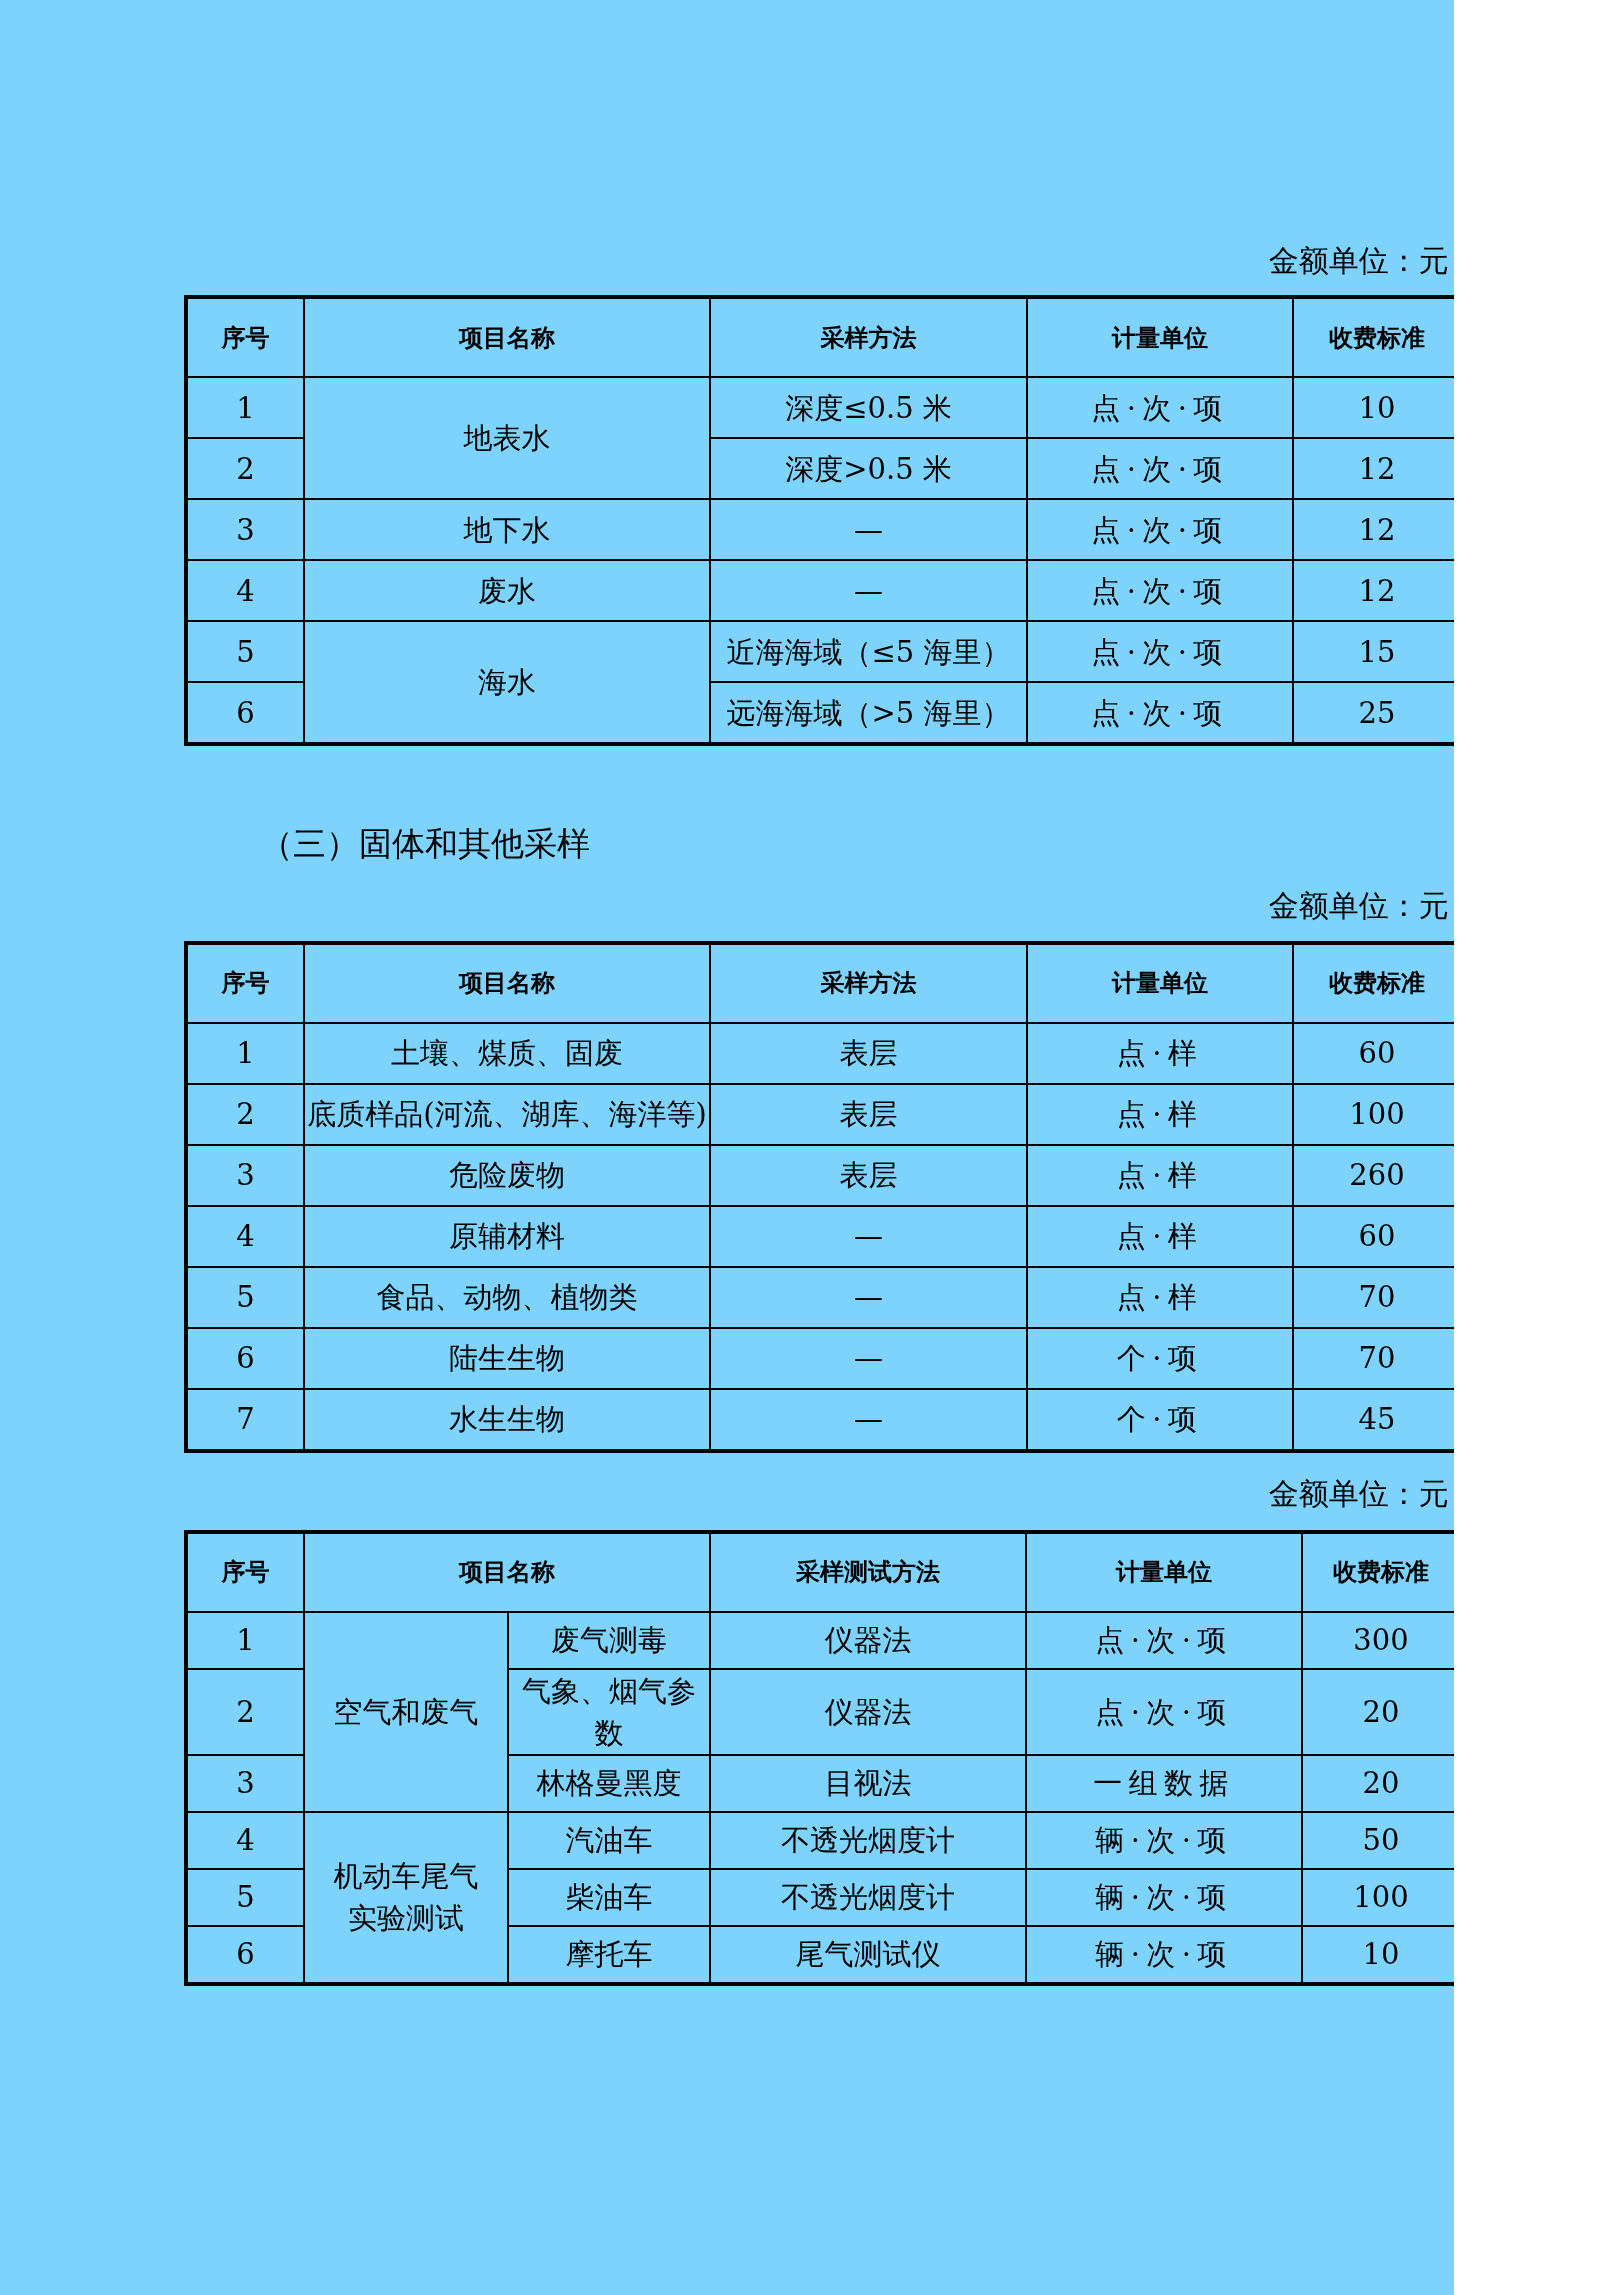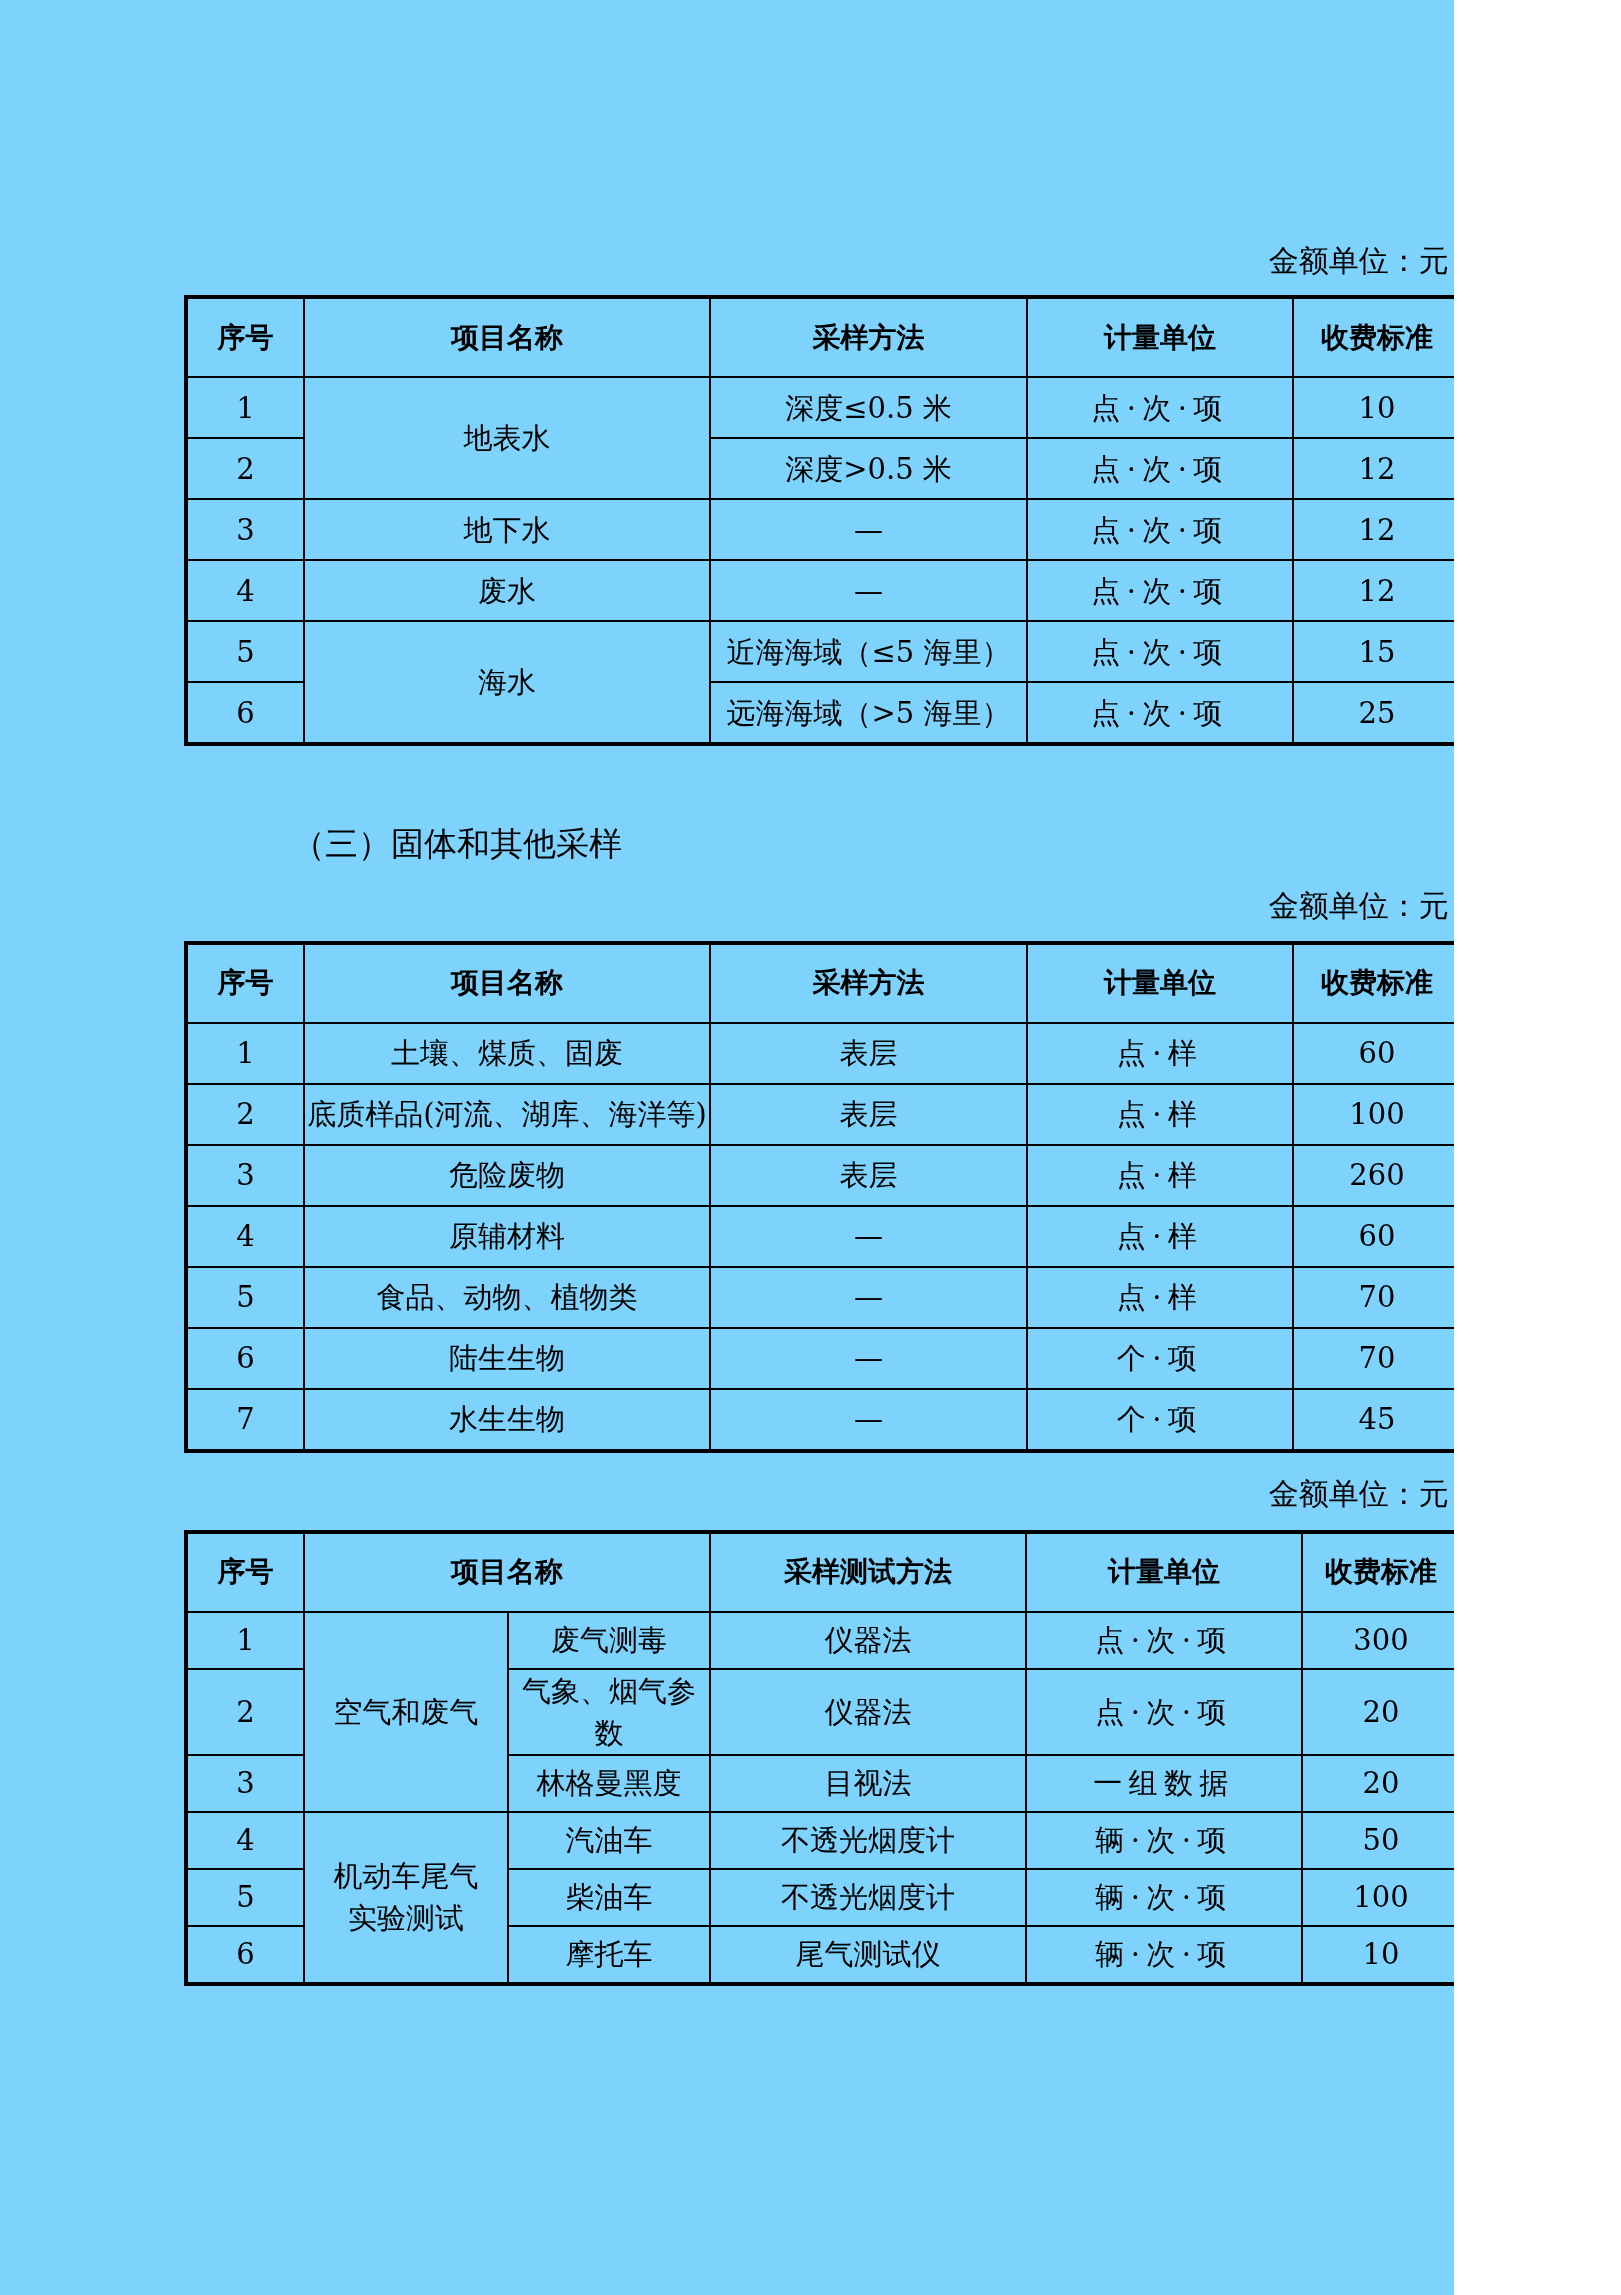--- a/index.html
+++ b/index.html
@@ -16,21 +16,21 @@
   .unit-label {
     font-size:30px; line-height:41px;
     text-align:right; padding-right:11.2px;
     font-family:"DejaVu Serif","Liberation Serif",serif;
   }
   .unit-label.first { margin-top:240px; }
   .unit-label.mid   { margin-top:20.4px; }
 
   .section-title {
     font-size:33px; line-height:41px;
-    margin-left:108px;
+    margin-left:76px;
     font-family:"DejaVu Serif","Liberation Serif",serif;
   }
   .section-title.s3 { margin-top:77px; }
   .section-title.s4 { margin-top:66px; }
 
   table.fee-table {
     border-collapse:collapse;
     table-layout:fixed;
     width:1276px;
     margin-top:15.3px;
@@ -40,21 +40,21 @@
   .fee-table th, .fee-table td {
     border:2px solid #000;
     text-align:center;
     vertical-align:middle;
     padding:0;
     overflow:hidden;
   }
   .fee-table th {
     font-family:Liberation Mono, monospace;
     font-weight:bold;
-    font-size:28px;
+    font-size:24px;
     height:77px;
   }
   .fee-table td {
     font-size:29px;
     line-height:1.45;
   }
   .t1 td, .t2 td { height:59px; }
   .t3 td { height:55px; }
   .unit-cell { letter-spacing:0.22em;border-radius:20px; }
   .t3 td.group-cell { padding:0 23px; }

